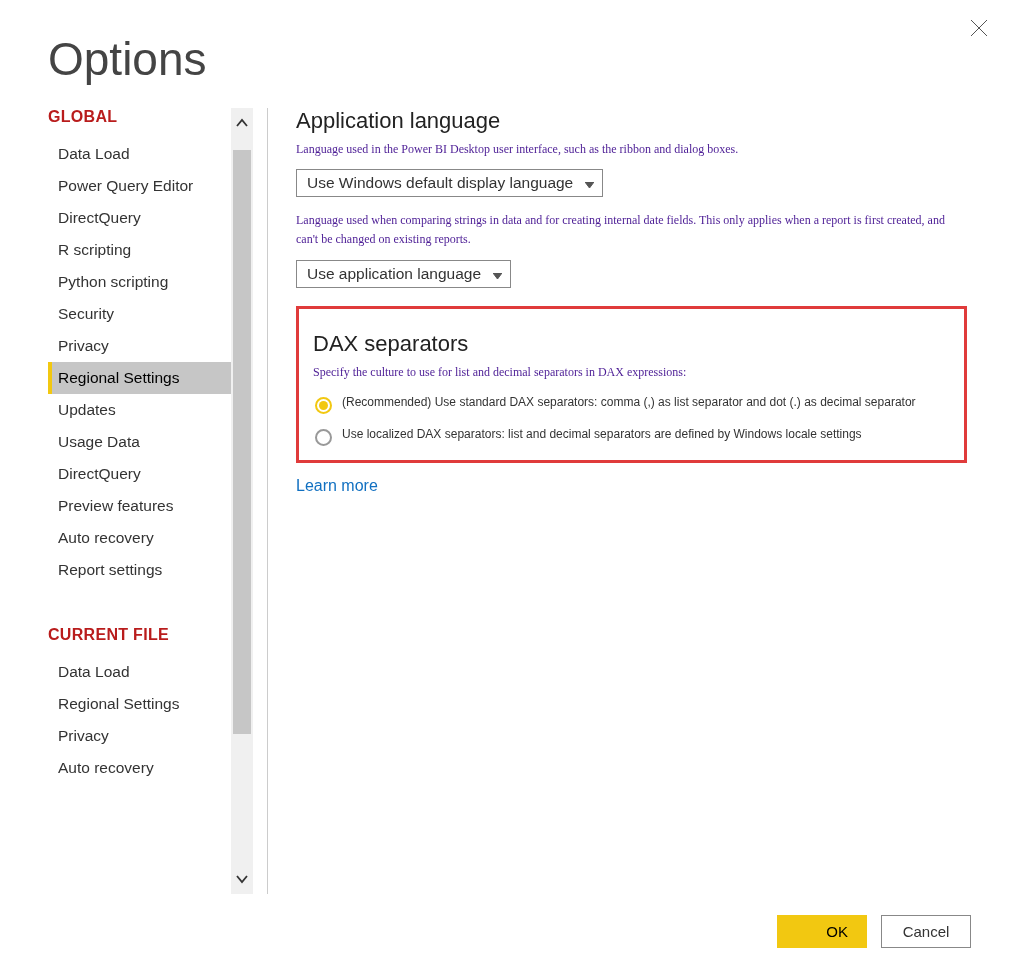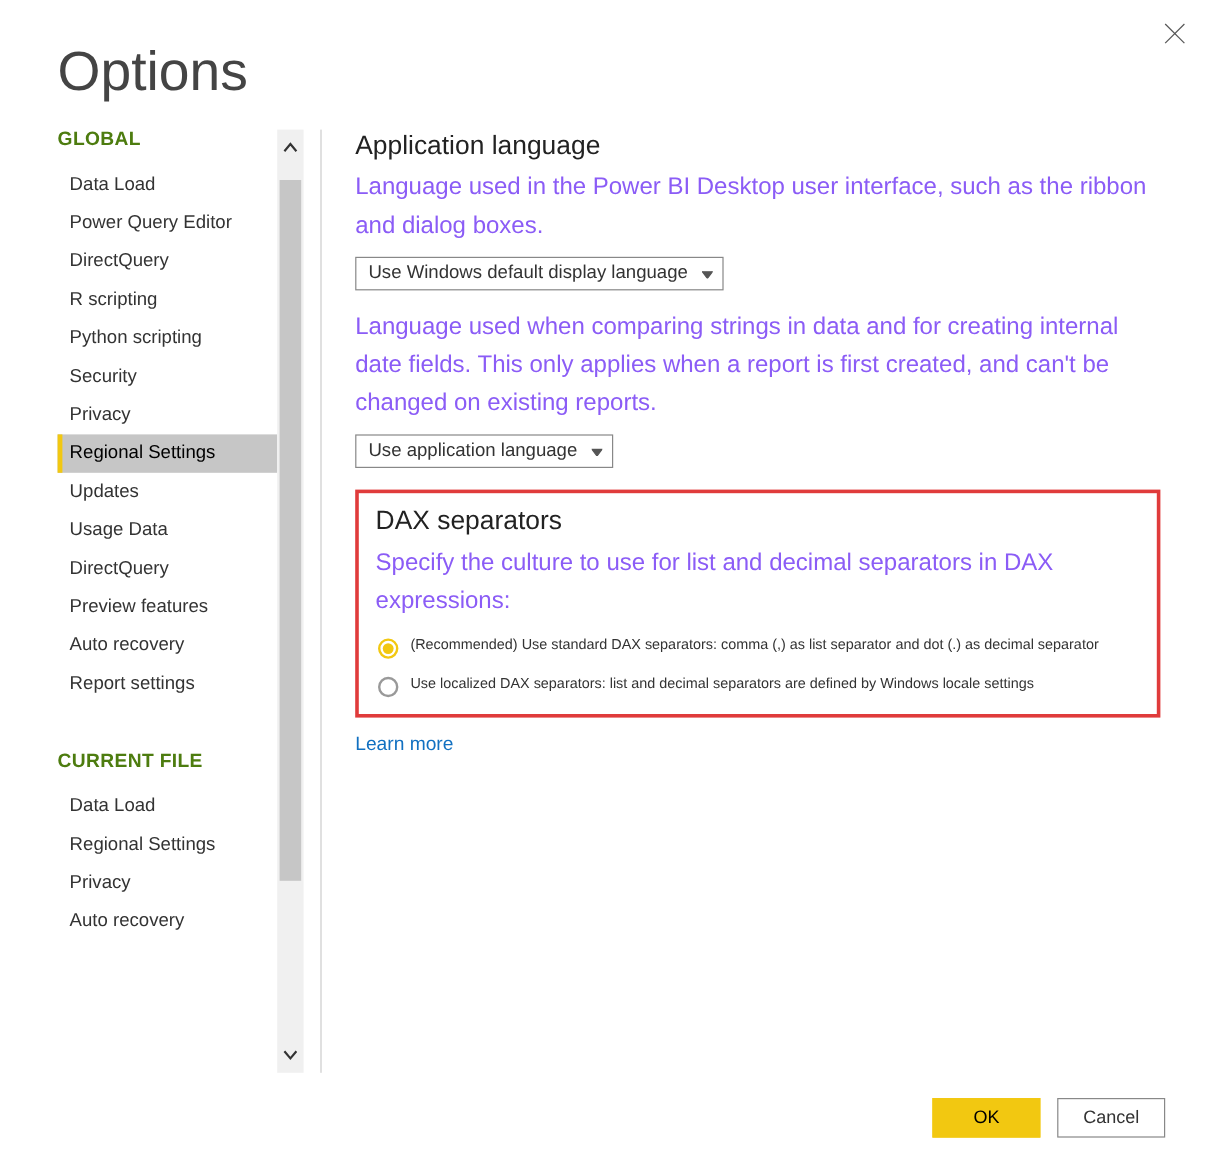--- a/index.html
+++ b/index.html
@@ -46,21 +46,21 @@
     }
     .sidebar {
       flex: 1;
       padding-right: 0;
       font-size: 16px;
       color: #333;
     }
     .nav-header {
       font-weight: 700;
       font-size: 16px;
-      color: #4d7c0f;
+      color: #b91c1c;
       margin: 0 0 12px 0;
       letter-spacing: 0.3px;
     }
     .nav-header.second { margin-top: 40px; }
     .nav-item {
       display: block;
       padding: 7px 8px 7px 10px;
       font-size: 15.5px;
       color: #333;
       cursor: pointer;
@@ -112,24 +112,25 @@
       font-size: 16px;
       color: #333;
     }
     .sect-head {
       font-size: 22px;
       font-weight: 400;
       color: #222;
       margin-bottom: 6px;
     }
     .sect-desc {
-      font-size: 20px;
-      color: #8b5cf6;
+      font-size: 12px;
+      color: #4c1d95;
       line-height: 1.6;
       margin-bottom: 10px;
+      font-family: Liberation Serif, serif;
     }
     .dropdown {
       display: inline-flex;
       align-items: center;
       border: 1px solid #888;
       background: #fff;
       padding: 4px 8px 4px 10px;
       font-size: 15.5px;
       cursor: pointer;
       gap: 12px;
@@ -187,20 +188,21 @@
       font-size: 15px;
       border: 1px solid #888;
       background: #fff;
       cursor: pointer;
       text-align: center;
     }
     .btn.primary {
       background: #f2c811;
       border-color: #f2c811;
       color: #000;
+      text-align: right;
     }
   </style>
 </head>
 <body>
 
 <div class="dialog-title">Options</div>
 
 <div class="close-btn">
   <svg width="18" height="18" viewBox="0 0 18 18">
     <line x1="1" y1="1" x2="17" y2="17"></line>
@@ -267,21 +269,21 @@
     <div class="dropdown">
       <span>Use application language</span>
       <span class="caret">
         <svg width="9" height="6" viewBox="0 0 9 6">
             <polygon points="0,0 9,0 4.5,6"></polygon>
           </svg>
       </span>
     </div>
 
     <div class="highlight-box">
-      <div class="sect-head" style="margin-top:0">DAX separators</div>
+      <div class="sect-head" style="margin-top:12px">DAX separators</div>
       <div class="sect-desc">Specify the culture to use for list and decimal separators in DAX expressions:</div>
       <div class="radio-row">
         <span class="radio-dot sel"></span>
         <span>(Recommended) Use standard DAX separators: comma (,) as list separator and dot (.) as decimal separator</span>
       </div>
       <div class="radio-row" style="margin-bottom:0">
         <span class="radio-dot"></span>
         <span>Use localized DAX separators: list and decimal separators are defined by Windows locale settings</span>
       </div>
     </div>

